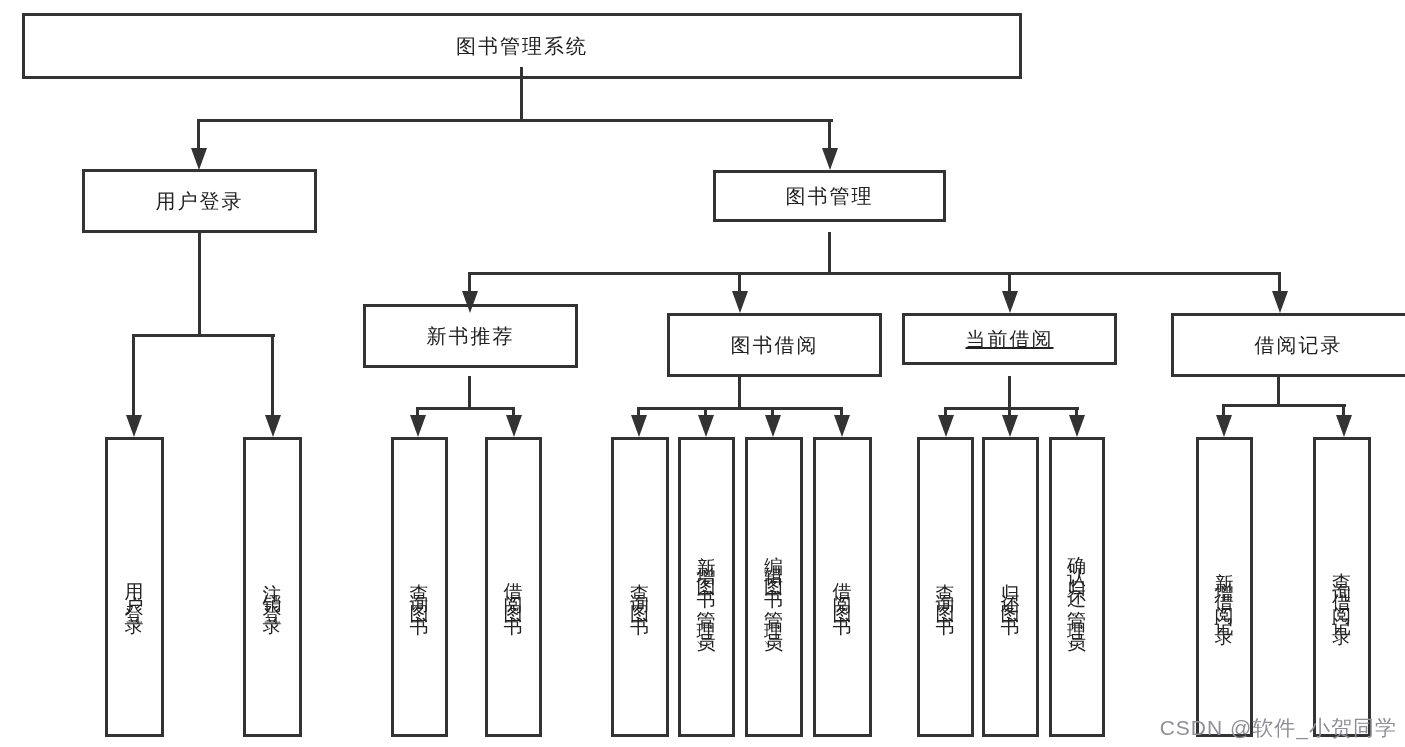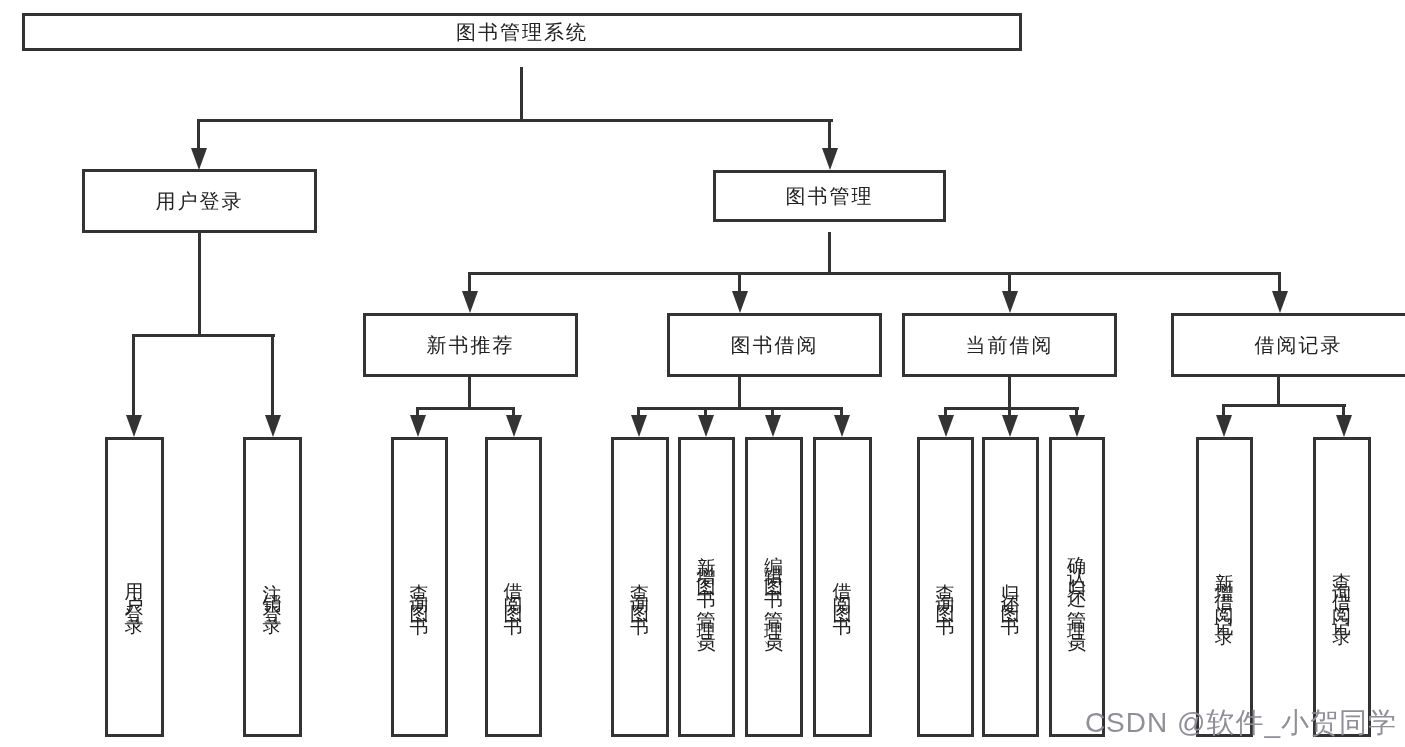--- a/index.html
+++ b/index.html
@@ -34,43 +34,43 @@
   .line{position:absolute;background:#333333;}
   .arrow{
     position:absolute;width:0;height:0;
     border-left:8px solid transparent;
     border-right:8px solid transparent;
     border-top:22px solid #333333;
   }
   .watermark{
     position:absolute;
     right:8px;bottom:5px;
-    font-size:28px;
+    font-size:21px;
     color:#8f8f98;
     letter-spacing:1px;
     z-index:10;
     white-space:nowrap;
   }
 </style>
 </head>
 <body>
 
 <div id="stage">
 
-  <div class="node" style="left:22px;top:13px;width:1000px;height:38px;">图书管理系统</div>
+  <div class="node" style="left:22px;top:13px;width:1000px;height:66px;">图书管理系统</div>
 
   <div class="node" style="left:82px;top:169px;width:235px;height:64px;">用户登录</div>
 
   <div class="node" style="left:713px;top:170px;width:233px;height:52px;">图书管理</div>
 
-  <div class="node" style="left:363px;top:313px;width:215px;height:64px;">新书推荐</div>
+  <div class="node" style="left:363px;top:304px;width:215px;height:64px;">新书推荐</div>
 
   <div class="node" style="left:633px;top:313px;width:215px;height:64px;margin-left:34px;">图书借阅</div>
 
-  <div class="node" style="left:902px;top:313px;width:215px;height:64px;">当前借阅</div>
+  <div class="node" style="left:902px;top:313px;width:215px;height:52px;text-decoration:underline;">当前借阅</div>
 
   <div class="node" style="left:1171px;top:313px;width:240px;height:64px;padding-left:15px;">借阅记录</div>
 
   <div class="node vnode" style="left:105px;top:437px;width:59px;height:300px;">用户登录</div>
 
   <div class="node vnode" style="left:243px;top:437px;width:59px;height:300px;">注销登录</div>
 
   <div class="node vnode" style="left:391px;top:437px;width:57px;height:300px;">查询图书</div>
 
   <div class="node vnode" style="left:485px;top:437px;width:57px;height:300px;">借阅图书</div>

